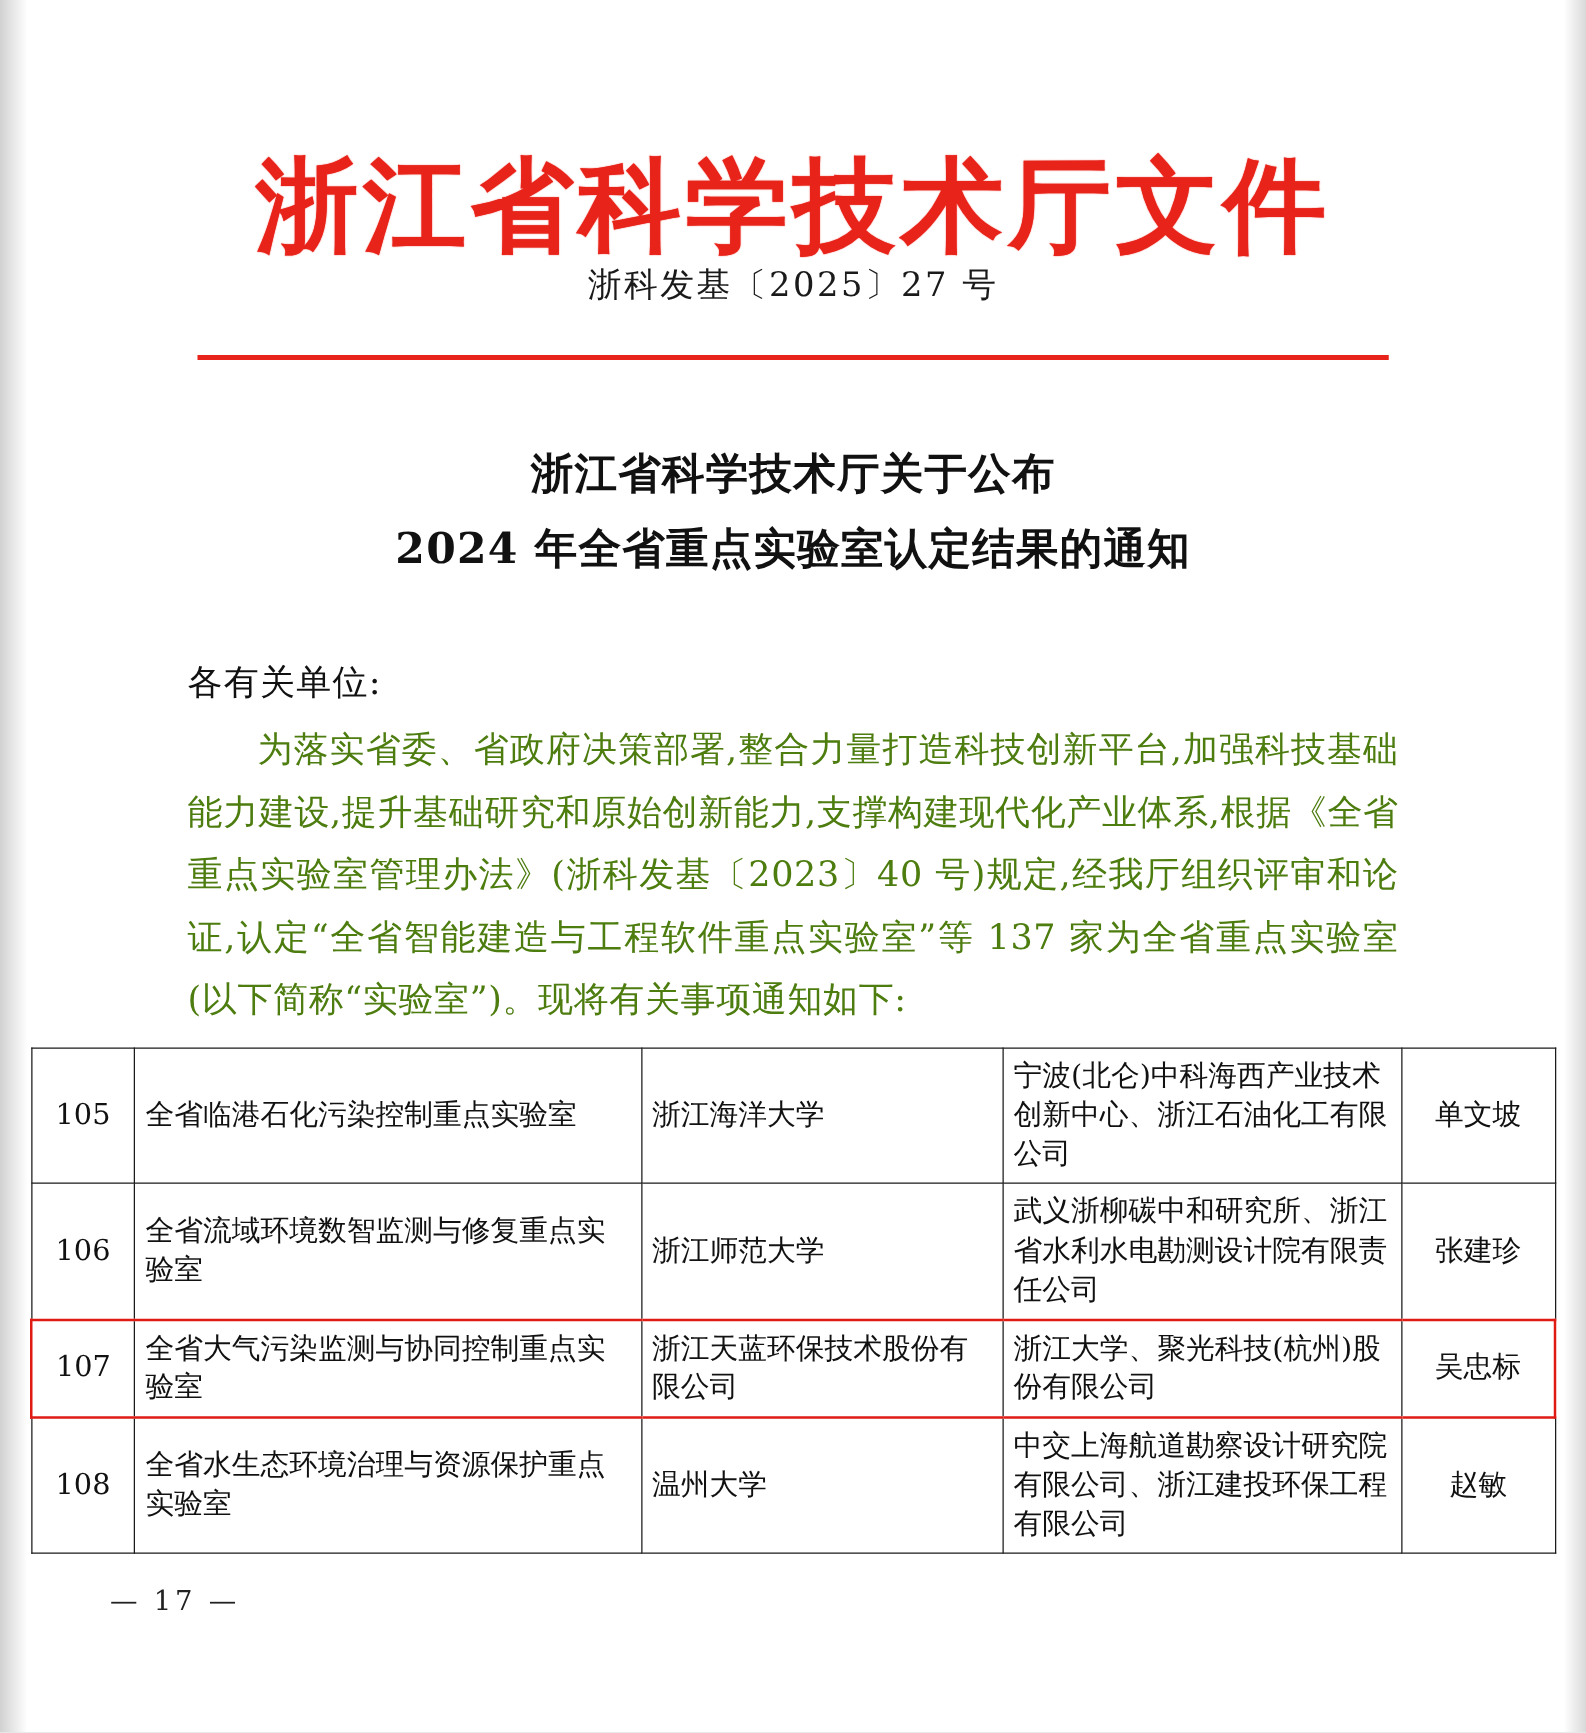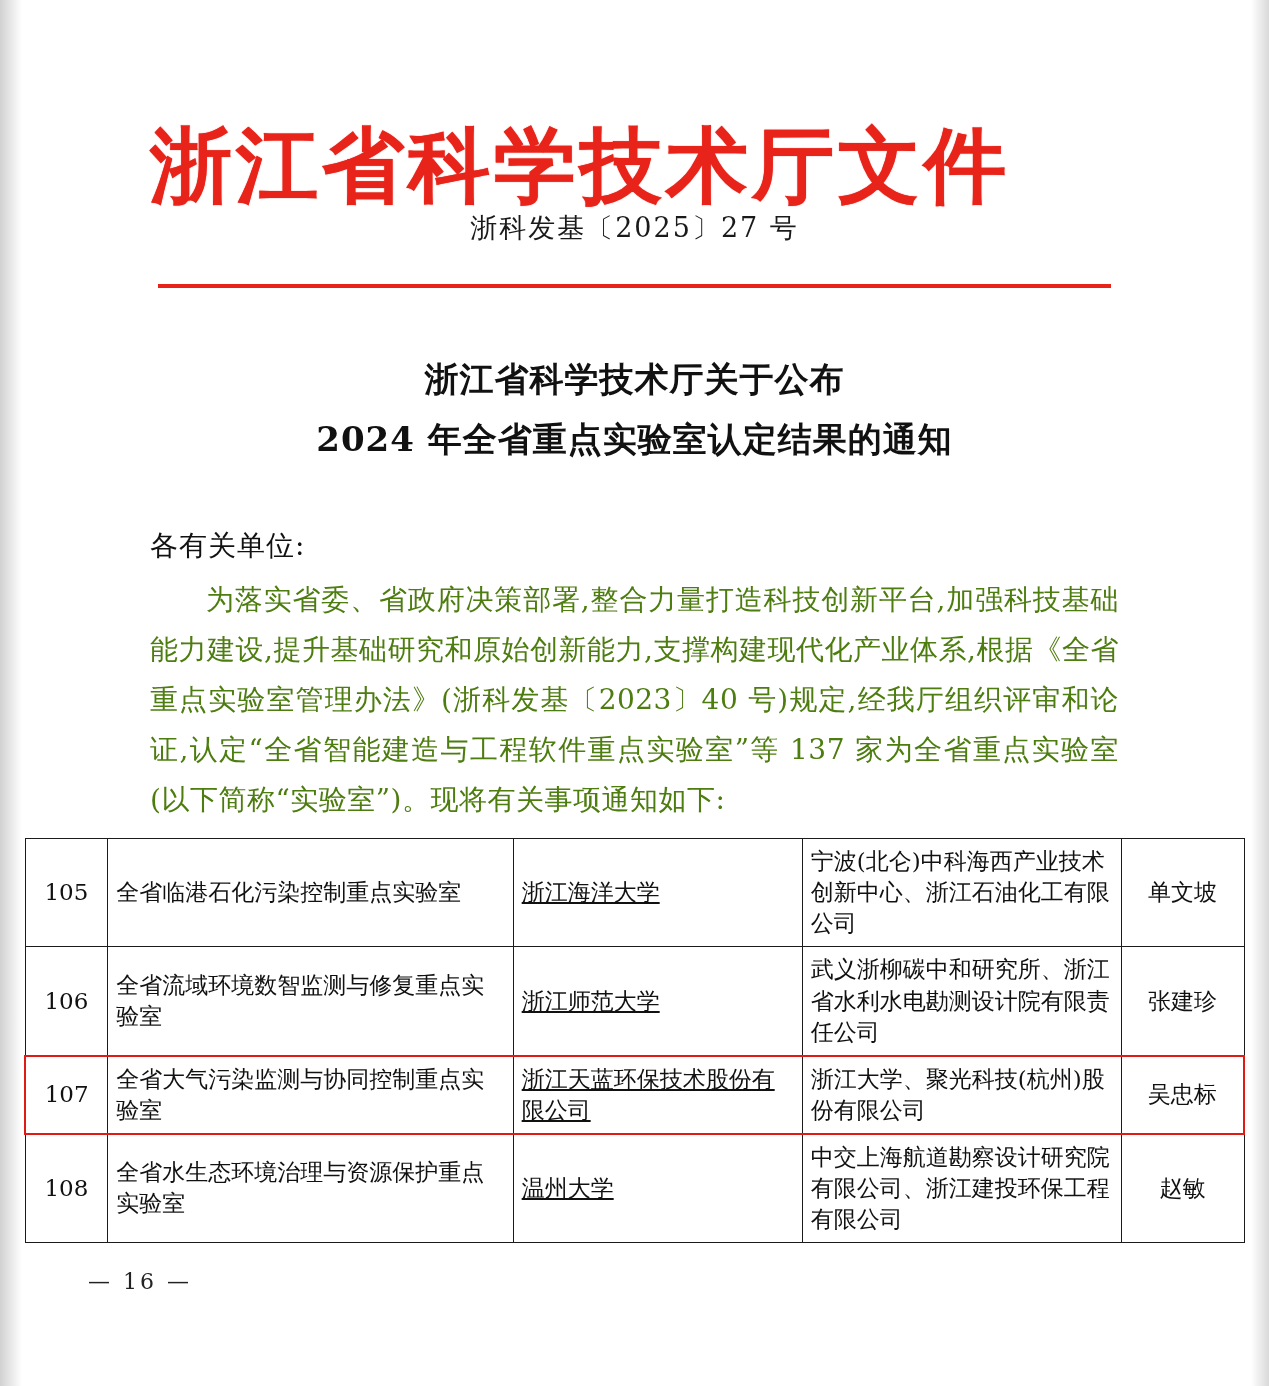--- a/index.html
+++ b/index.html
@@ -39,21 +39,21 @@
     pointer-events: none;
   }
 
   .doc-body {
     position: relative;
     z-index: 2;
     padding: 0 150px;
   }
 
   .masthead {
-    text-align: left;
+    text-align: center;
     color: #e8231a;
     font-family: "DejaVu Serif", serif;
     font-weight: bold;
     font-size: 82px;
     letter-spacing: 4px;
     line-height: 1.1;
     margin-top: 120px;
     text-shadow: 0 0 1px #e8231a;
   }
 
@@ -118,21 +118,20 @@
   }
   td.c-no {
     width: 66px;
     text-align: center;
   }
   td.c-name {
     width: 400px;
   }
   td.c-host {
     width: 280px;
-    text-decoration: underline;
   }
   td.c-joint {
     width: 310px;
   }
   td.c-person {
     width: 108px;
     text-align: center;
   }
   tr.highlight td {
     border-top: 2.5px solid #e01b14;
@@ -212,15 +211,15 @@
           <td class="c-name">全省水生态环境治理与资源保护重点实验室</td>
           <td class="c-host">温州大学</td>
           <td class="c-joint">中交上海航道勘察设计研究院有限公司、浙江建投环保工程有限公司</td>
           <td class="c-person">赵敏</td>
         </tr>
 
       </tbody>
     </table>
   </div>
 
-  <div class="page-footer">— 16 —</div>
+  <div class="page-footer">— 17 —</div>
 
 </div>
 
 </body></html>

